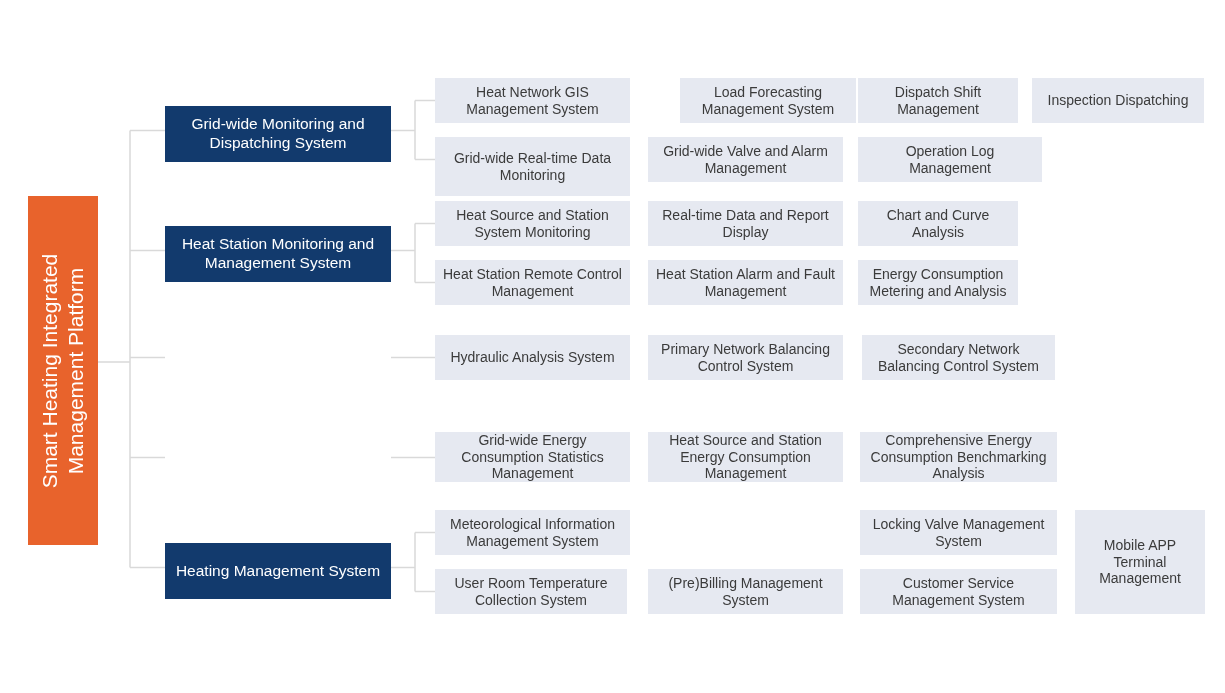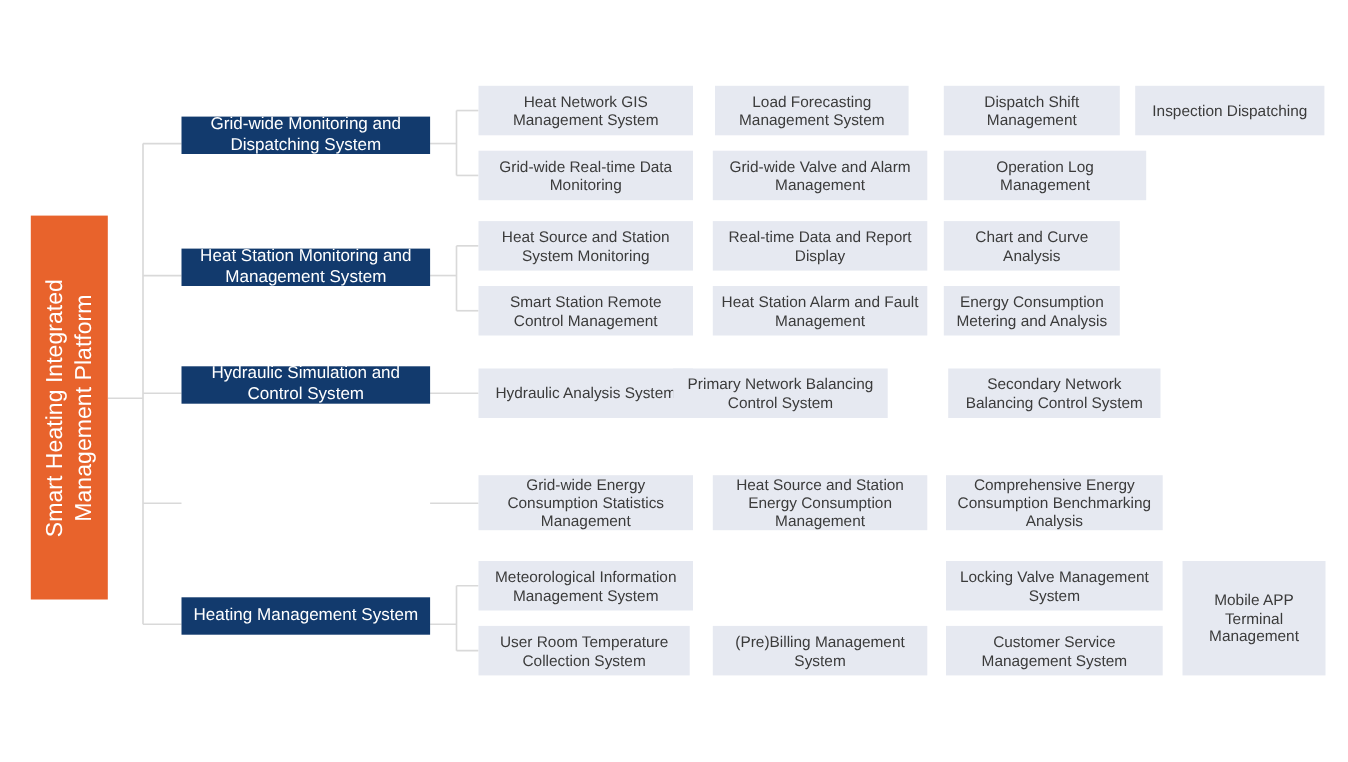--- a/index.html
+++ b/index.html
@@ -16,21 +16,21 @@
     background:#e8632c;
   }
   .root-label {
     position:absolute; left:50%; top:50%; width:349px;
     transform:translate(-50%,-50%) rotate(-90deg);
     text-align:center; color:#ffffff; font-size:21px; line-height:1.22;
     white-space:pre-line;
   }
 
   .branch {
-    position:absolute; left:165px; width:226px; height:34px;
+    position:absolute; left:165px; width:226px; height:56px;
     background:#123a6d; color:#ffffff;
     display:flex; align-items:center; justify-content:center;
     text-align:center; font-size:15.5px; line-height:1.2;
     padding:0 6px; box-sizing:border-box;
   }
 
   .leaf {
     position:absolute;
     background:#e6e9f1; color:#3b3b3b;
     display:flex; align-items:center; justify-content:center;
@@ -74,40 +74,39 @@
     </g>
   </svg>
 
   <div class="root">
     <div class="root-label">Smart Heating Integrated
 Management Platform</div>
   </div>
 
   <div class="branch" style="top:106px">Grid-wide Monitoring and Dispatching System</div>
   <div class="branch" style="top:226px">Heat Station Monitoring and Management System</div>
-  <div class="branch" style="top:333px">Hydraulic Simulation and Control System</div>
   <div class="branch" style="top:543px">Heating Management System</div>
 
   <div class="leaf" style="left:435px;top:78px;width:195px;height:45px">Heat Network GIS Management System</div>
-  <div class="leaf" style="left:650px;top:78px;width:176px;height:45px">Load Forecasting Management System</div>
+  <div class="leaf" style="left:680px;top:78px;width:176px;height:45px">Load Forecasting Management System</div>
   <div class="leaf" style="left:858px;top:78px;width:160px;height:45px">Dispatch Shift Management</div>
   <div class="leaf" style="left:1032px;top:78px;width:172px;height:45px">Inspection Dispatching</div>
-  <div class="leaf" style="left:435px;top:137px;width:195px;height:45px">Grid-wide Real-time Data Monitoring</div>
+  <div class="leaf" style="left:435px;top:137px;width:195px;height:59px">Grid-wide Real-time Data Monitoring</div>
   <div class="leaf" style="left:648px;top:137px;width:195px;height:45px">Grid-wide Valve and Alarm Management</div>
   <div class="leaf" style="left:858px;top:137px;width:184px;height:45px">Operation Log Management</div>
 
   <div class="leaf" style="left:435px;top:201px;width:195px;height:45px">Heat Source and Station System Monitoring</div>
   <div class="leaf" style="left:648px;top:201px;width:195px;height:45px">Real-time Data and Report Display</div>
   <div class="leaf" style="left:858px;top:201px;width:160px;height:45px">Chart and Curve Analysis</div>
-  <div class="leaf" style="left:435px;top:260px;width:195px;height:45px">Smart Station Remote Control Management</div>
+  <div class="leaf" style="left:435px;top:260px;width:195px;height:45px">Heat Station Remote Control Management</div>
   <div class="leaf" style="left:648px;top:260px;width:195px;height:45px">Heat Station Alarm and Fault Management</div>
   <div class="leaf" style="left:858px;top:260px;width:160px;height:45px">Energy Consumption Metering and Analysis</div>
 
   <div class="leaf" style="left:435px;top:335px;width:195px;height:45px">Hydraulic Analysis System</div>
-  <div class="leaf" style="left:612px;top:335px;width:195px;height:45px">Primary Network Balancing Control System</div>
+  <div class="leaf" style="left:648px;top:335px;width:195px;height:45px">Primary Network Balancing Control System</div>
   <div class="leaf" style="left:435px;top:432px;width:195px;height:50px">Grid-wide Energy Consumption Statistics Management</div>
 
   <div class="leaf" style="left:862px;top:335px;width:193px;height:45px">Secondary Network Balancing Control System</div>
   <div class="leaf" style="left:648px;top:432px;width:195px;height:50px">Heat Source and Station Energy Consumption Management</div>
   <div class="leaf" style="left:860px;top:432px;width:197px;height:50px">Comprehensive Energy Consumption Benchmarking Analysis</div>
 
   <div class="leaf" style="left:435px;top:510px;width:195px;height:45px">Meteorological Information Management System</div>
   <div class="leaf" style="left:860px;top:510px;width:197px;height:45px">Locking Valve Management System</div>
   <div class="leaf" style="left:435px;top:569px;width:192px;height:45px">User Room Temperature Collection System</div>
   <div class="leaf" style="left:648px;top:569px;width:195px;height:45px">(Pre)Billing Management System</div>

